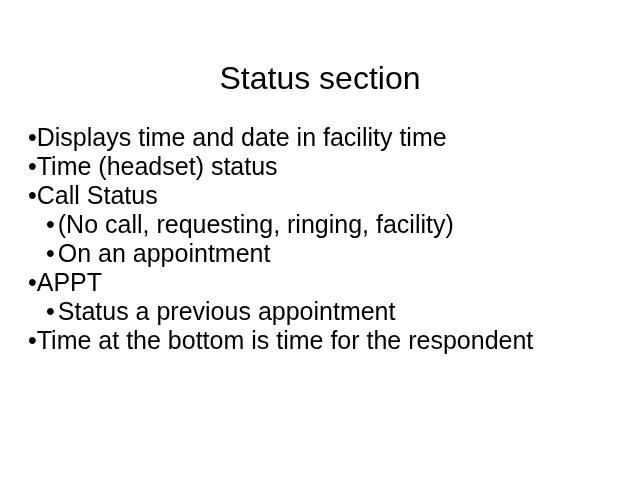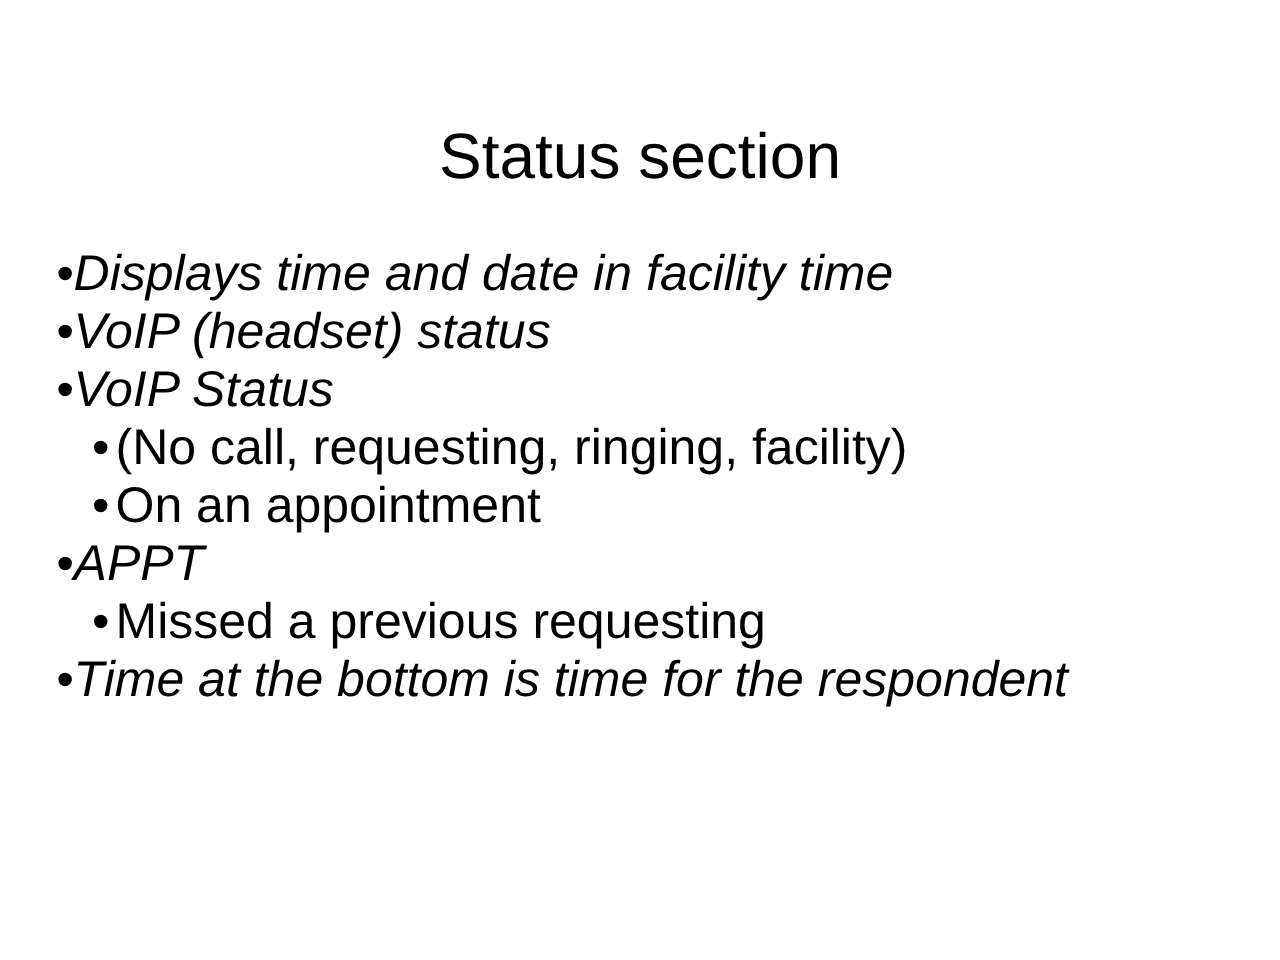--- a/index.html
+++ b/index.html
@@ -40,21 +40,20 @@
     width: 600px;
   }
   .bullet-line {
     font-size: 25px;
     line-height: 29px;
     color: #000000;
     white-space: nowrap;
   }
   .bullet-line.level-1 {
     padding-left: 0px;
-    font-style: italic;
   }
   .bullet-line.level-2 {
     padding-left: 18px;
   }
   .bullet-glyph {
     display: inline-block;
     font-size: 25px;
     vertical-align: baseline;
   }
   .level-1 > .bullet-glyph {
@@ -69,22 +68,22 @@
 </style>
 </head>
 <body>
 
 <div class="slide">
 
   <h1 class="slide-title">Status section</h1>
 
   <div class="body-list">
       <div class="bullet-line level-1"><span class="bullet-glyph">•</span><span class="bullet-text">Displays time and date in facility time</span></div>
-      <div class="bullet-line level-1"><span class="bullet-glyph">•</span><span class="bullet-text">VoIP (headset) status</span></div>
-      <div class="bullet-line level-1"><span class="bullet-glyph">•</span><span class="bullet-text">VoIP Status</span></div>
+      <div class="bullet-line level-1"><span class="bullet-glyph">•</span><span class="bullet-text">Time (headset) status</span></div>
+      <div class="bullet-line level-1"><span class="bullet-glyph">•</span><span class="bullet-text">Call Status</span></div>
       <div class="bullet-line level-2"><span class="bullet-glyph">•</span><span class="bullet-text">(No call, requesting, ringing, facility)</span></div>
       <div class="bullet-line level-2"><span class="bullet-glyph">•</span><span class="bullet-text">On an appointment</span></div>
       <div class="bullet-line level-1"><span class="bullet-glyph">•</span><span class="bullet-text">APPT</span></div>
-      <div class="bullet-line level-2"><span class="bullet-glyph">•</span><span class="bullet-text">Missed a previous requesting</span></div>
+      <div class="bullet-line level-2"><span class="bullet-glyph">•</span><span class="bullet-text">Status a previous appointment</span></div>
       <div class="bullet-line level-1"><span class="bullet-glyph">•</span><span class="bullet-text">Time at the bottom is time for the respondent</span></div>
     </div>
 
 </div>
 
 </body></html>

